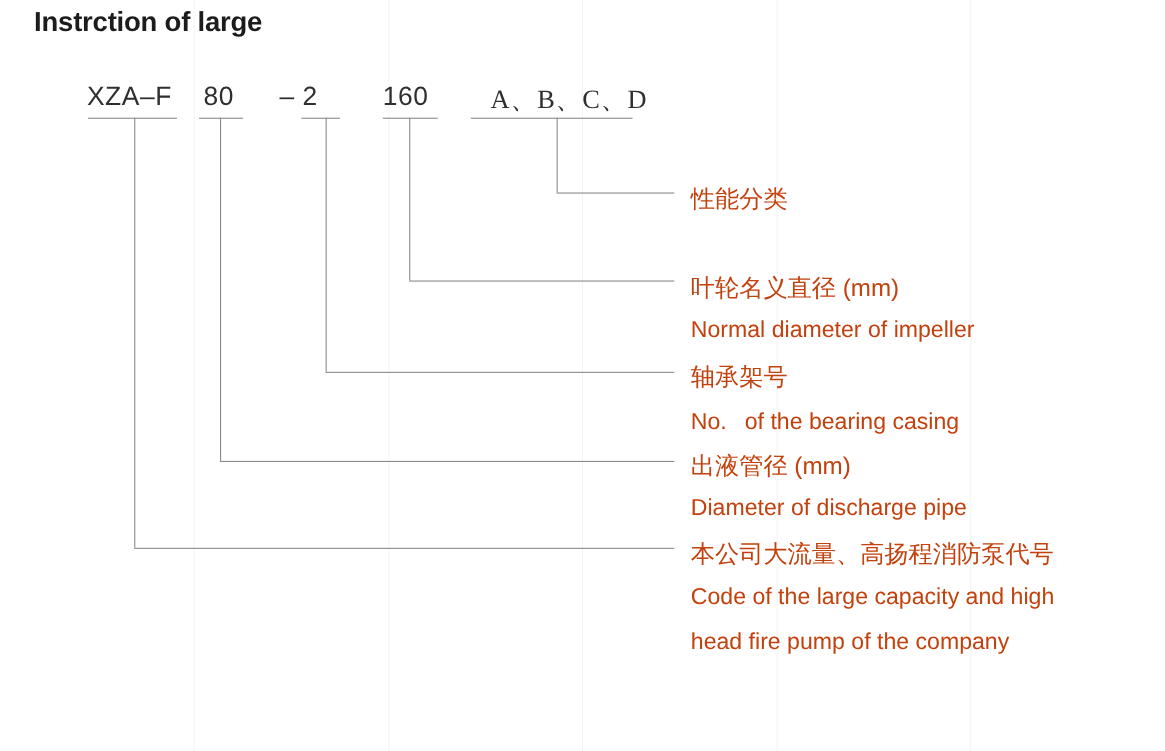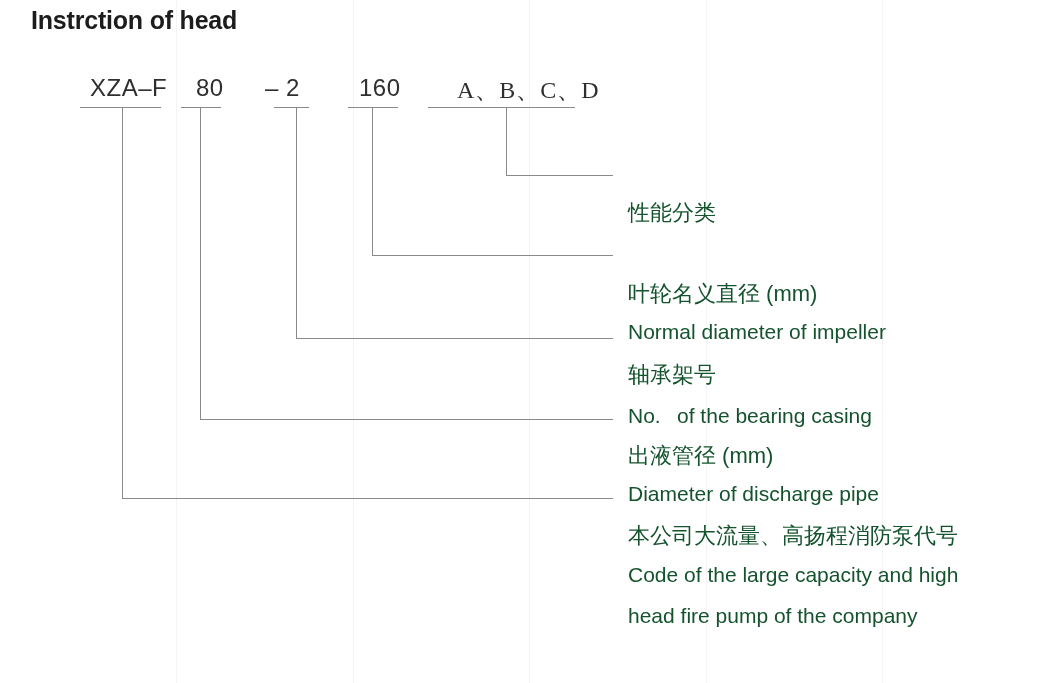--- a/index.html
+++ b/index.html
@@ -45,62 +45,60 @@
     white-space: nowrap;
   }
 
   
   .codeseg {
     position: absolute;
     font-size: 24px;
     color: #2f2f2f;
     white-space: nowrap;
     letter-spacing: 0.5px;
-    margin-left: 11px;
   }
 
   
   .hline {
     position: absolute;
     height: 0;
     border-top: 1.4px solid #8a8a8a;
   }
   .vline {
     position: absolute;
     width: 0;
     border-left: 1.4px solid #8a8a8a;
   }
 
   
   .label {
     position: absolute;
     left: 628px;
     white-space: nowrap;
-    color: #14532d;
-    margin-top: 32px;
+    color: #c2410c;
   }
   .label.cn {
     font-size: 22px;
   }
   .label.en {
     font-size: 21px;
   }
 </style>
 </head>
 <body>
 
 <div id="page">
 
   <div class="seam" style="left:176px;"></div>
   <div class="seam" style="left:353px;"></div>
   <div class="seam" style="left:529px;"></div>
   <div class="seam" style="left:706px;"></div>
   <div class="seam" style="left:882px;"></div>
 
-  <div class="title">Instrction of head</div>
+  <div class="title">Instrction of large</div>
 
   <div class="codeseg" style="left:79px;  top:74px;">XZA–F</div>
 
   <div class="codeseg" style="left:185px; top:74px;">80</div>
 
   <div class="codeseg" style="left:254px; top:74px;">– 2</div>
 
   <div class="codeseg" style="left:348px; top:74px;">160</div>
 
   <div class="codeseg" style="left:446px; top:74px;font-family:Liberation Serif, serif;">A、B、C、D</div>

